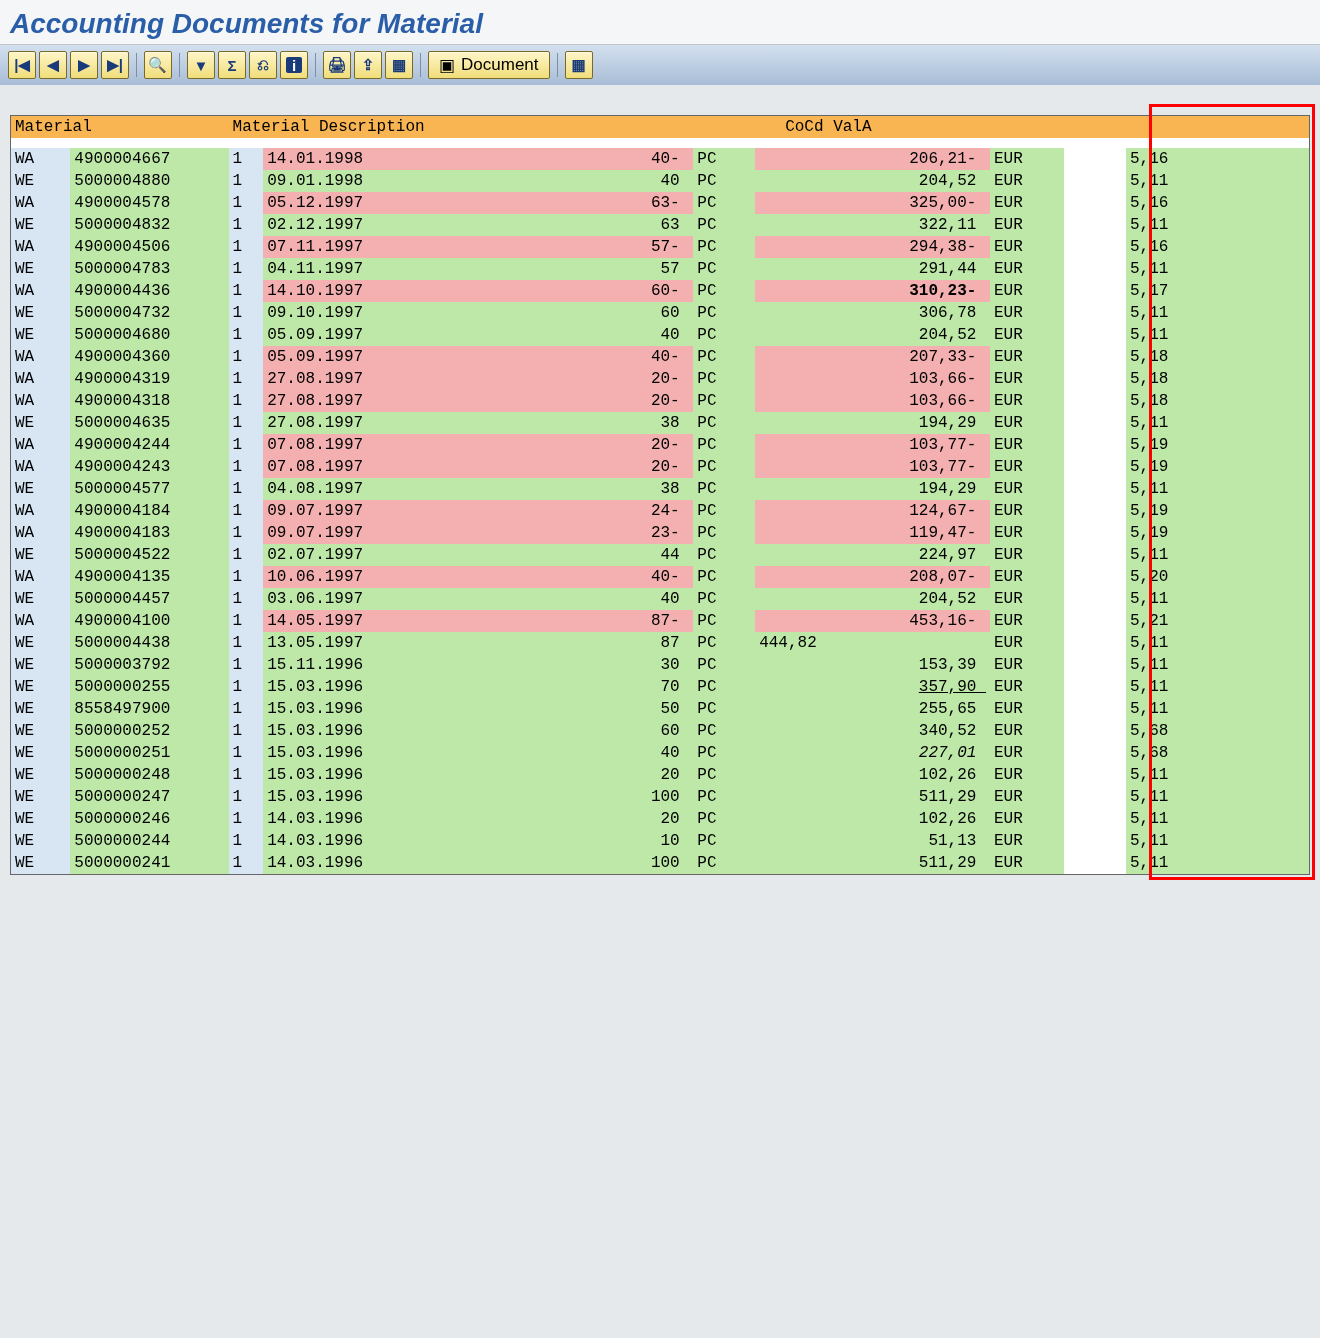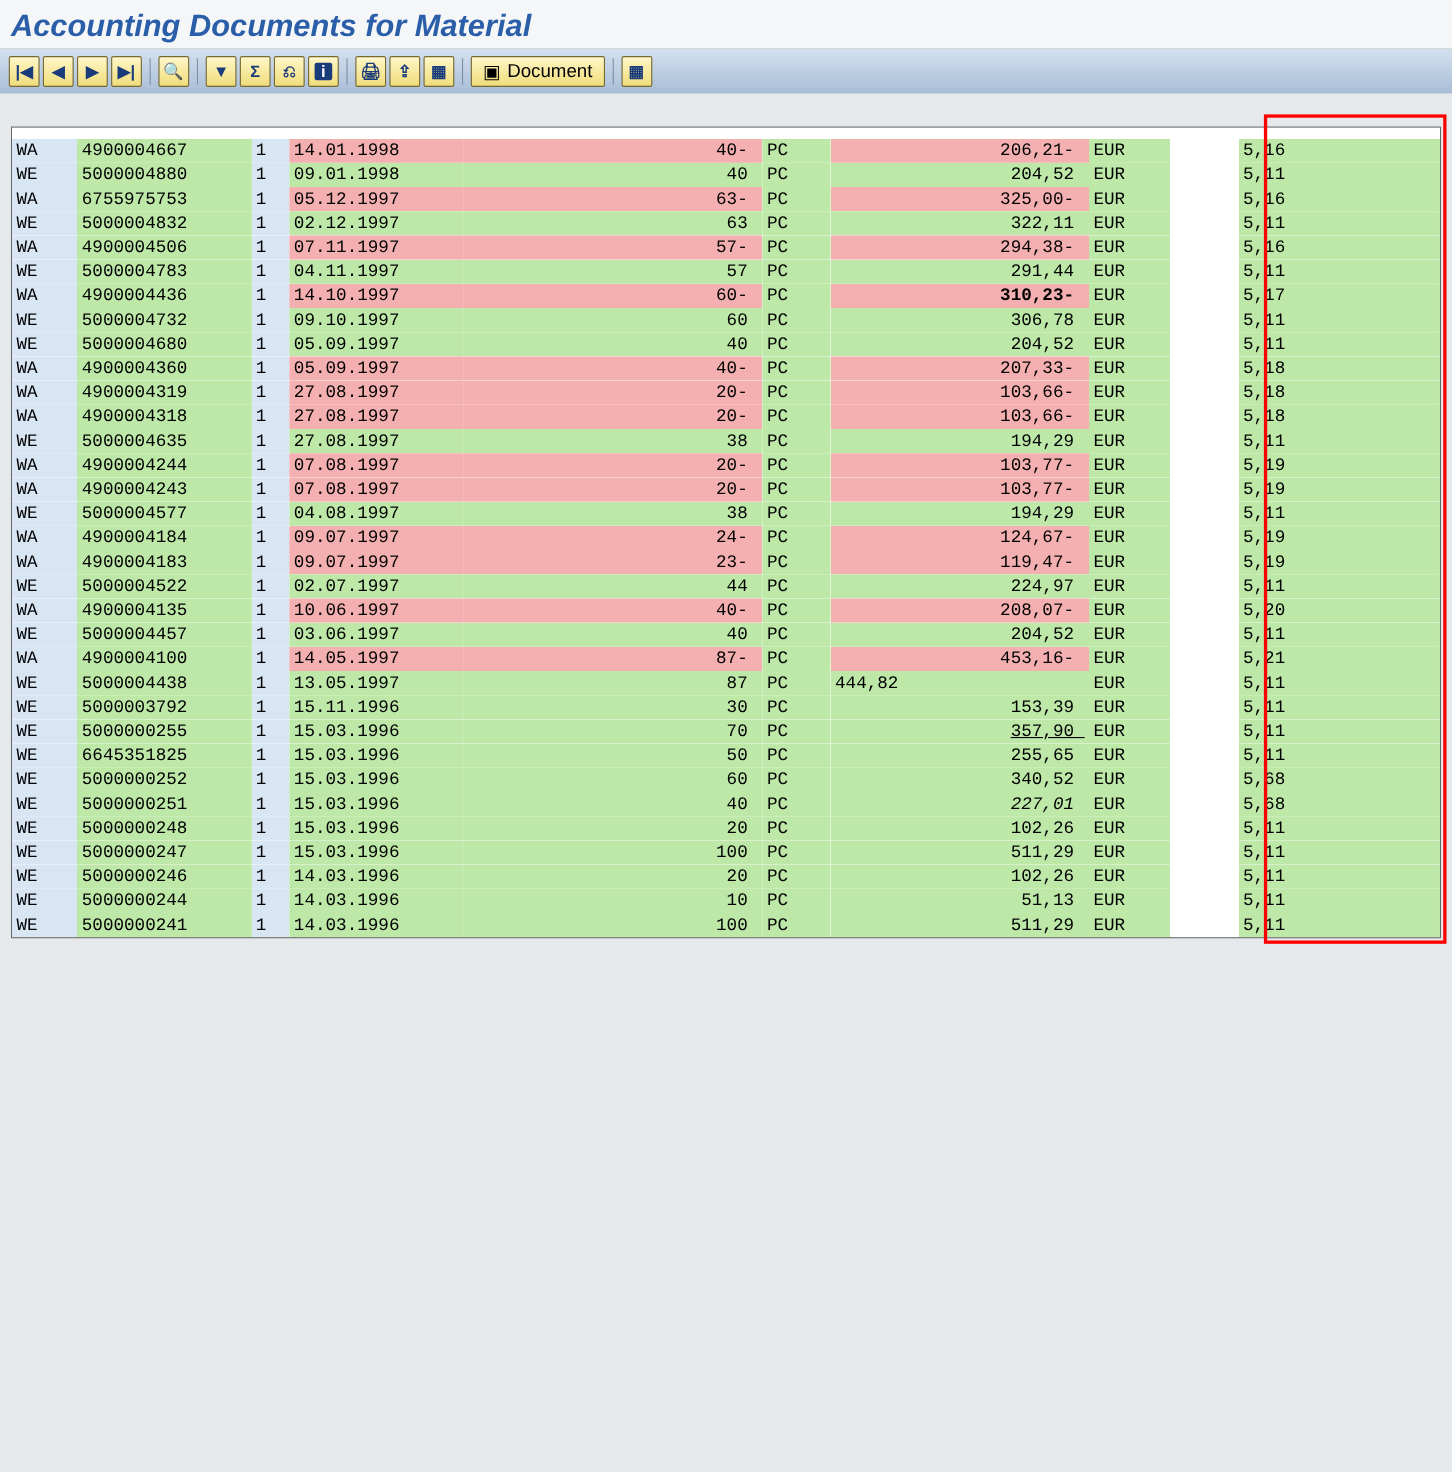--- a/index.html
+++ b/index.html
@@ -183,20 +183,27 @@
           <col class="c-itm">
           <col class="c-date">
         <col class="c-qty">
           <col class="c-bun">
           <col class="c-amt1">
           <col class="c-crcy">
         <col class="c-gap">
           <col class="c-amt2">
       </colgroup>
       <tbody id="tbody">
+        <tr class="hdr1">
+          <td colspan="2">Material</td>
+          <td colspan="4">Material Description</td>
+          <td colspan="2" style="text-align:left;padding-left:30px;">CoCd ValA</td>
+          <td></td>
+            <td></td>
+        </tr>
         <tr class="sep-row">
             <td colspan="10"></td>
           </tr>
       <tr>
             <td class="r-type">WA</td>
             <td class="r-doc">4900004667</td>
             <td class="r-itm">1</td>
             <td class="bg-red">14.01.1998</td>
             <td class="bg-red" style="text-align:right;">40-&nbsp;</td>
             <td class="r-bun">PC</td>
@@ -212,21 +219,21 @@
             <td class="bg-green">09.01.1998</td>
             <td class="bg-green" style="text-align:right;">40&nbsp;</td>
             <td class="r-bun">PC</td>
             <td class="bg-green" style="text-align:right;">204,52&nbsp;</td>
             <td class="r-crcy">EUR</td>
             <td class="r-gap"></td>
             <td class="r-amt2">5,11</td>
           </tr>
           <tr>
             <td class="r-type">WA</td>
-            <td class="r-doc">6755975753</td>
+            <td class="r-doc">4900004578</td>
             <td class="r-itm">1</td>
             <td class="bg-red">05.12.1997</td>
             <td class="bg-red" style="text-align:right;">63-&nbsp;</td>
             <td class="r-bun">PC</td>
             <td class="bg-red" style="text-align:right;">325,00-&nbsp;</td>
             <td class="r-crcy">EUR</td>
             <td class="r-gap"></td>
             <td class="r-amt2">5,16</td>
           </tr>
           <tr>
@@ -488,21 +495,21 @@
             <td class="bg-green">15.03.1996</td>
             <td class="bg-green" style="text-align:right;">70&nbsp;</td>
             <td class="r-bun">PC</td>
             <td class="bg-green" style="text-align:right;text-decoration:underline;">357,90&nbsp;</td>
             <td class="r-crcy">EUR</td>
             <td class="r-gap"></td>
             <td class="r-amt2">5,11</td>
           </tr>
           <tr>
             <td class="r-type">WE</td>
-            <td class="r-doc">6645351825</td>
+            <td class="r-doc">8558497900</td>
             <td class="r-itm">1</td>
             <td class="bg-green">15.03.1996</td>
             <td class="bg-green" style="text-align:right;">50&nbsp;</td>
             <td class="r-bun">PC</td>
             <td class="bg-green" style="text-align:right;">255,65&nbsp;</td>
             <td class="r-crcy">EUR</td>
             <td class="r-gap"></td>
             <td class="r-amt2">5,11</td>
           </tr>
           <tr>

